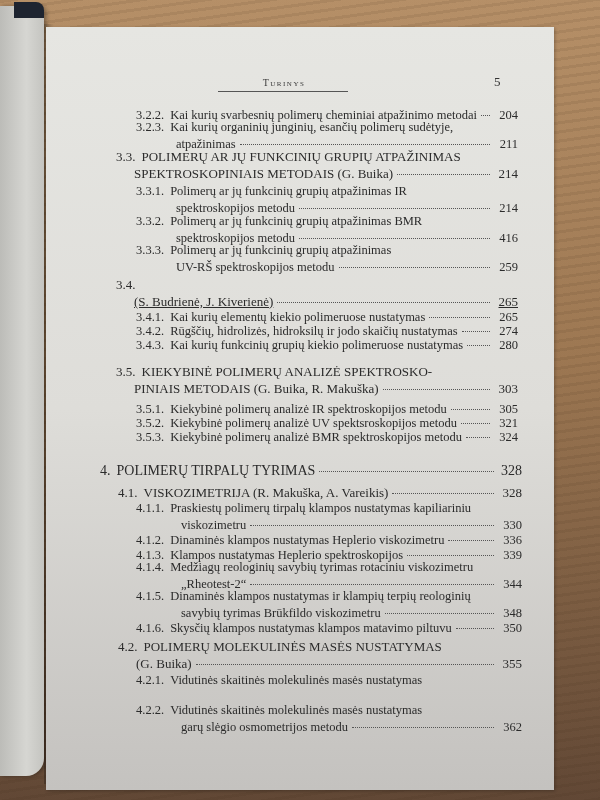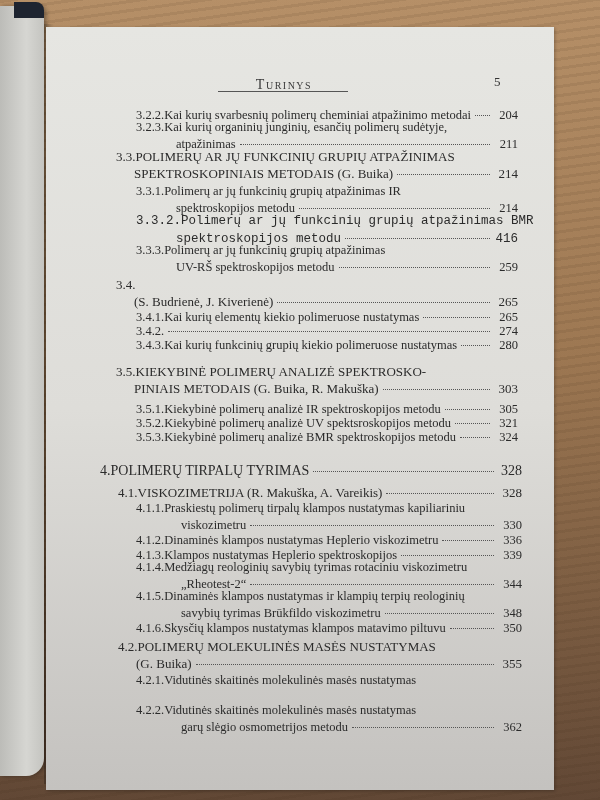--- a/index.html
+++ b/index.html
@@ -61,21 +61,21 @@
       width: 508px;
       font-family: "Liberation Serif", "DejaVu Serif", serif;
       color: #2a2a2a;
     }
     .running-head {
       position: absolute;
       top: 50px;
       left: 178px;
       width: 120px;
       text-align: center;
-      font-size: 14px;
+      font-size: 10px;
       letter-spacing: 1.5px;
       font-variant: small-caps;
       color: #3a3a3a;
     }
     .head-rule {
       position: absolute;
       top: 64px;
       left: 172px;
       width: 130px;
       height: 1px;
@@ -94,21 +94,21 @@
       line-height: 14px;
       color: #2b2b2b;
     }
     .entry.l1 { font-size: 14px; line-height: 16px; }
     .entry.l2 { font-size: 13px; line-height: 15px; }
     .entry .line {
       display: flex;
       align-items: baseline;
       white-space: nowrap;
     }
-    .entry .num { flex: 0 0 auto; margin-right: 0; }
+    .entry .num { flex: 0 0 auto; margin-right: 6px; }
     .entry .dots {
       flex: 1 1 auto;
       overflow: hidden;
       margin: 0 4px;
       height: 1em;
       border-bottom: 1px dotted #555;
       position: relative;
       top: -3px;
     }
     .entry .pg { flex: 0 0 auto; text-align: right; min-width: 24px; }
@@ -162,21 +162,21 @@
             <div class="line">
               <span class="num">3.3.1.</span>
               <span class="title">Polimerų ar jų funkcinių grupių atpažinimas IR</span>
             </div>
             <div class="line" style="padding-left: 40px;">
               <span class="title">spektroskopijos metodu</span>
               <span class="dots"></span>
               <span class="pg">214</span>
             </div>
           </div>
-          <div class="entry l3" style="top: 187px; left: 90px; width: 382px; font-family: Liberation Mono, monospace;">
+          <div class="entry l3" style="top: 187px; left: 90px; width: 382px;">
             <div class="line">
               <span class="num">3.3.2.</span>
               <span class="title">Polimerų ar jų funkcinių grupių atpažinimas BMR</span>
             </div>
             <div class="line" style="padding-left: 40px;">
               <span class="title">spektroskopijos metodu</span>
               <span class="dots"></span>
               <span class="pg">416</span>
             </div>
           </div>
@@ -188,37 +188,38 @@
             <div class="line" style="padding-left: 40px;">
               <span class="title">UV-RŠ  spektroskopijos metodu</span>
               <span class="dots"></span>
               <span class="pg">259</span>
             </div>
           </div>
           <div class="entry l2" style="top: 250px; left: 70px; width: 402px;">
             <div class="line">
               <span class="num">3.4.</span>
             </div>
-            <div class="line" style="padding-left: 18px;">
+            <div class="line" style="padding-left: 18px; text-decoration: underline;">
               <span class="title">(S. Budrienė, J. Kiverienė)</span>
               <span class="dots"></span>
               <span class="pg">265</span>
             </div>
           </div>
           <div class="entry l3" style="top: 280px; left: 90px; width: 382px;">
             <div class="line">
               <span class="num">3.4.1.</span>
               <span class="title">Kai kurių elementų kiekio polimeruose nustatymas</span>
               <span class="dots"></span>
               <span class="pg">265</span>
             </div>
           </div>
           <div class="entry l3" style="top: 294px; left: 90px; width: 382px;">
             <div class="line">
               <span class="num">3.4.2.</span>
+              <span class="title">Rūgščių, hidrolizės, hidroksilų ir jodo skaičių nustatymas</span>
               <span class="dots"></span>
               <span class="pg">274</span>
             </div>
           </div>
           <div class="entry l3" style="top: 308px; left: 90px; width: 382px;">
             <div class="line">
               <span class="num">3.4.3.</span>
               <span class="title">Kai kurių funkcinių grupių kiekio polimeruose nustatymas</span>
               <span class="dots"></span>
               <span class="pg">280</span>

